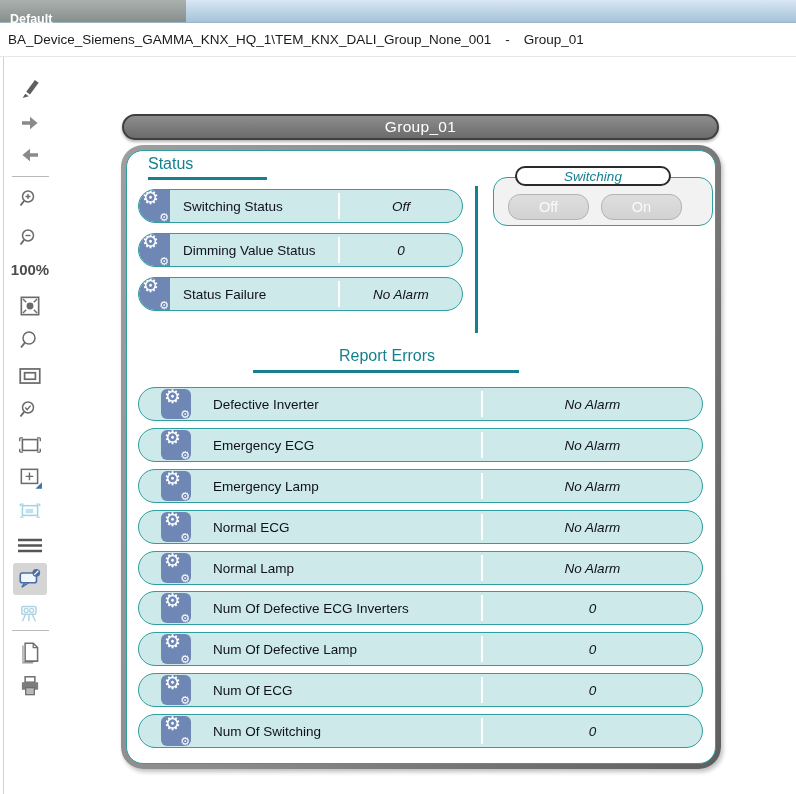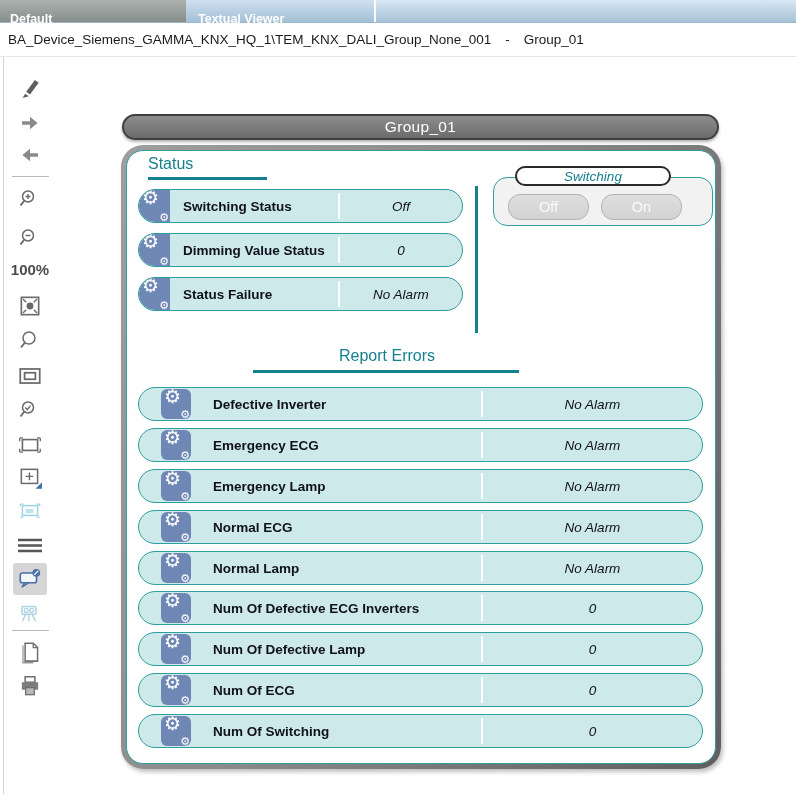--- a/index.html
+++ b/index.html
@@ -46,21 +46,21 @@
   .sec-underline{position:absolute;height:3px;background:#15818f;}
 
   
   .dp-row{position:absolute;height:34px;background:#cde9e9;border:1px solid #2e9e9e;
           border-radius:17px;box-sizing:border-box;display:flex;align-items:center;overflow:hidden;}
   .gear{position:relative;width:30px;height:30px;background:#6f87b4;color:#fff;flex:0 0 auto;}
   .gear .g1{position:absolute;left:3px;top:-2px;font-size:19px;line-height:19px;}
   .gear .g2{position:absolute;right:1px;bottom:-1px;font-size:11px;line-height:11px;}
   .dp-row.status .gear{width:31px;height:32px;border-radius:15px 0 0 15px;}
   .dp-row.report .gear{margin-left:22px;border-radius:6px;width:30px;height:30px;}
-  .dp-label{font-size:13.5px;color:#10101e;white-space:nowrap;font-weight:bold;}
+  .dp-label{font-size:13.5px;color:#10101e;white-space:nowrap;}
   .dp-row.status .dp-label{margin-left:13px;}
   .dp-row.report .dp-label{margin-left:22px;}
   .dp-split{position:absolute;top:3px;bottom:3px;width:2px;background:#fff;}
   .dp-value{position:absolute;text-align:center;font-size:13.5px;font-style:italic;color:#10101e;}
 
   .vdivider{position:absolute;width:3px;background:#15818f;}
 
   
   .group{position:absolute;background:#f2f2f2;border:1.5px solid #2e9e9e;border-radius:14px;
          box-sizing:border-box;}
@@ -76,21 +76,20 @@
   .spin{position:absolute;background:#d9d9d9;border:1px solid #adadad;border-radius:13px;
         box-sizing:border-box;display:flex;align-items:center;justify-content:center;}
 </style>
 </head>
 <body>
 
 <div class="screen">
 
   <div class="tabbar">
     <div class="tab tab-default">Default</div>
-    <div class="tab tab-textual">Textual Viewer</div>
   </div>
 
   <div class="crumbbar">
     <span>BA_Device_Siemens_GAMMA_KNX_HQ_1\TEM_KNX_DALI_Group_None_001</span>
     <span class="dash">-</span>
     <span>Group_01</span>
   </div>
 
   <div class="toolbar">
     <div class="edge"></div>

